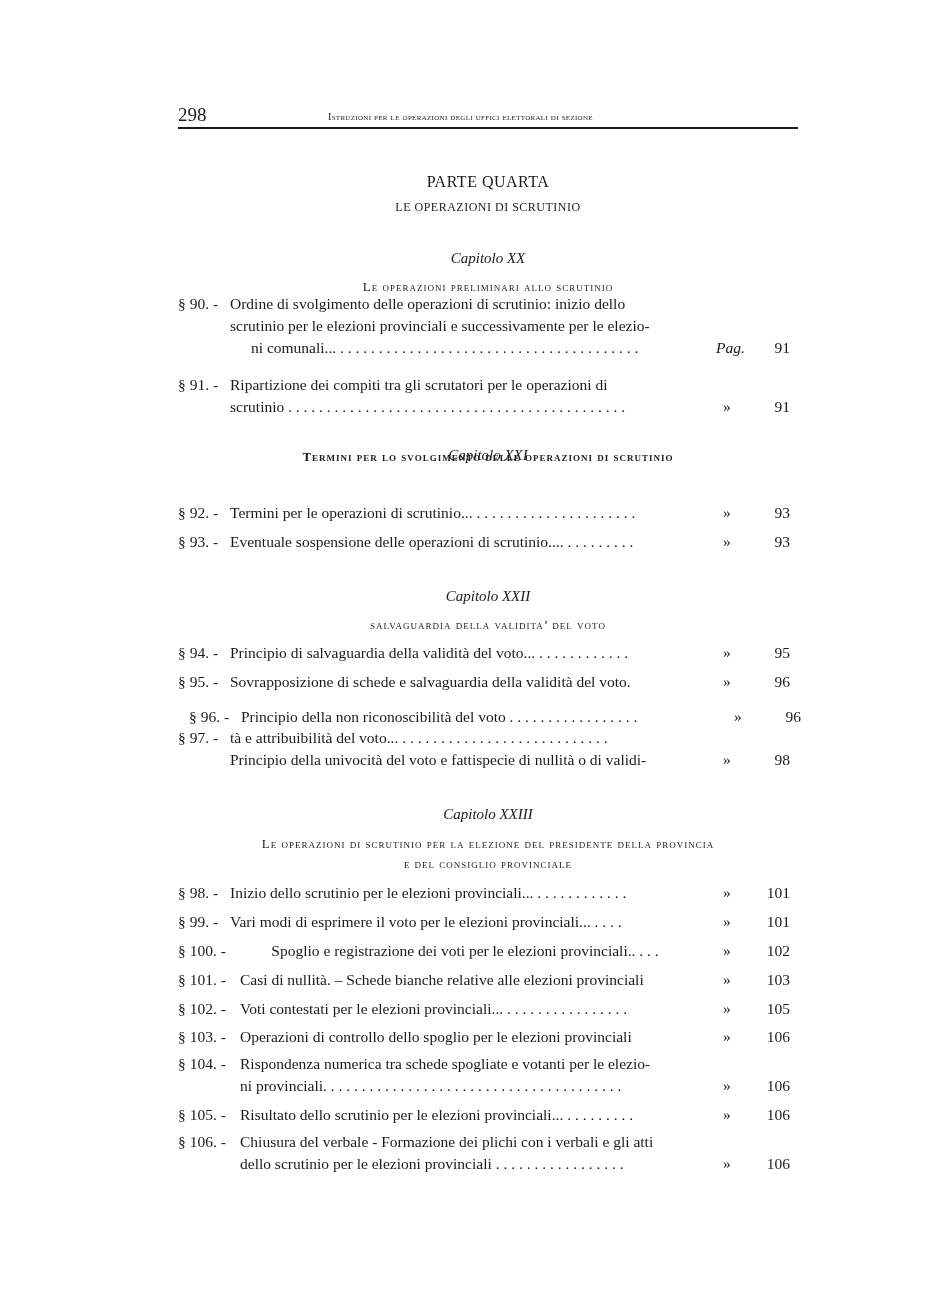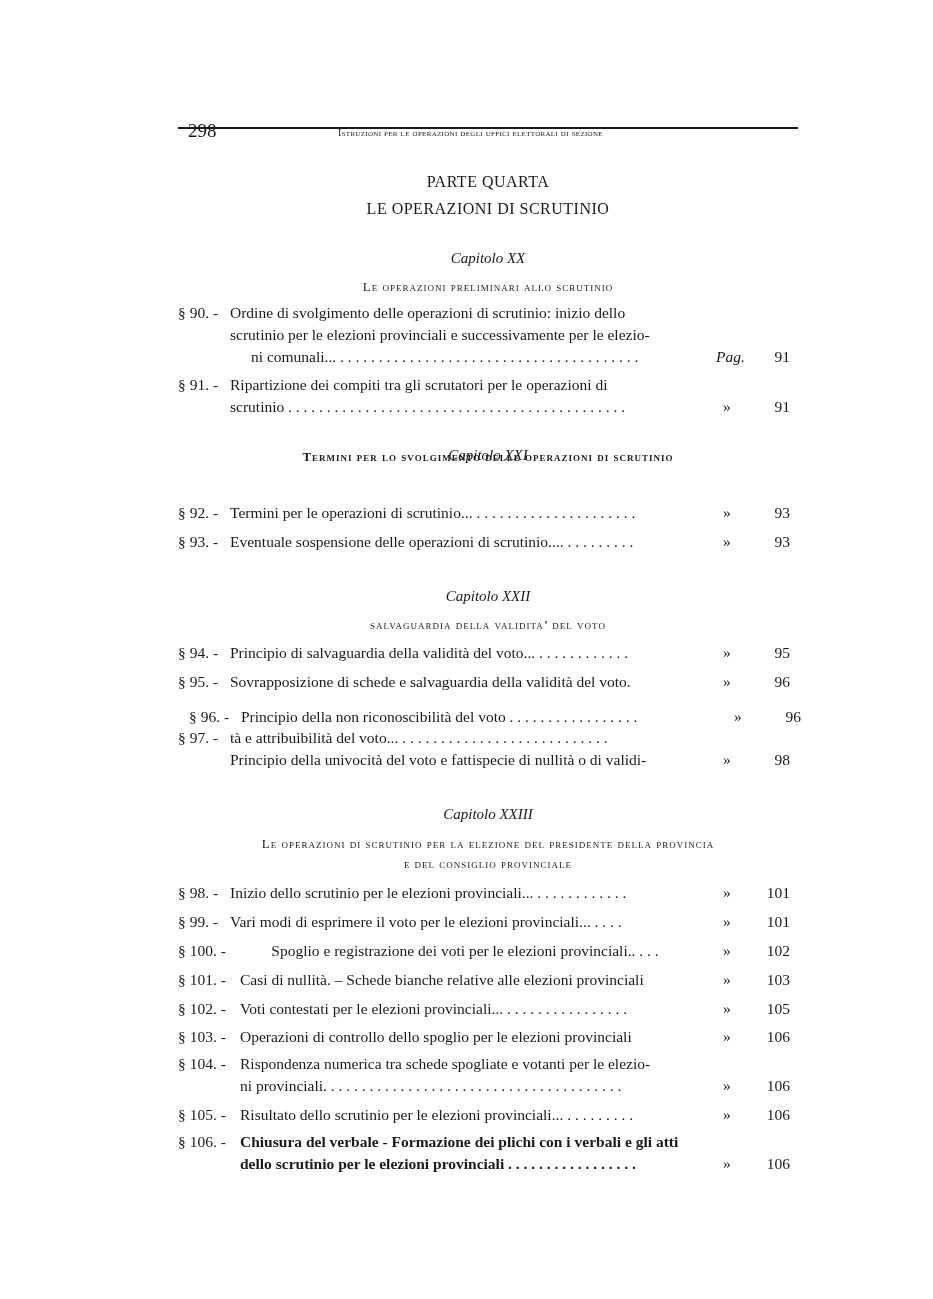--- a/index.html
+++ b/index.html
@@ -1,25 +1,25 @@
 <!DOCTYPE html>
 <html><head>
 <meta charset="utf-8">
 <style>
   html, body { margin:0; padding:0; background:#ffffff; }
   body { width:933px; height:1299px; position:relative; overflow:hidden;
          font-family:"Liberation Serif","DejaVu Serif",serif; color:#1a1a1a; }
   .page { position:absolute; left:178px; top:0; width:620px; }
-  .header { position:absolute; top:104px; left:10px; width:620px; height:24px;margin-top:16px; }
+  .header { position:absolute; top:104px; left:0; width:620px; height:24px; }
   .page-num { position:absolute; left:0; top:0; font-size:19px; }
   .running-title { position:absolute; left:150px; top:7px; font-size:10px; font-variant:small-caps; letter-spacing:0.3px; }
   .header-rule { position:absolute; top:127px; left:178px; width:620px; height:2px; background:#1a1a1a; }
   .center { position:absolute; left:0; width:620px; text-align:center; }
   .part { font-size:16px; letter-spacing:0.5px; }
-  .part-title { font-size:16px; letter-spacing:0.5px; }
+  .part-title { font-size:12px; letter-spacing:0.5px; }
   .chapter { font-size:15px; font-style:italic; }
   .chapter-title { font-size:13px; font-variant:small-caps; letter-spacing:1px; line-height:20px; }
   .entry { position:absolute; left:0; width:620px; font-size:15.5px; line-height:22px; }
   .entry .num { position:absolute; left:0; top:0; white-space:nowrap; }
   .entry .lead { position:absolute; right:0; bottom:0; width:110px; height:22px; }
   .entry .pag { position:absolute; left:35px; bottom:0; }
   .entry .pag.italic { font-style:italic; left:28px; }
   .entry .pg { position:absolute; right:8px; bottom:0; }
   .dots { letter-spacing:2px; }
 </style>
@@ -33,21 +33,21 @@
     <span class="page-num">298</span>
     <span class="running-title">Istruzioni per le operazioni degli uffici elettorali di sezione</span>
   </div>
 
   <div class="center part" style="top:173px;">PARTE QUARTA</div>
   <div class="center part-title" style="top:200px;">LE OPERAZIONI DI SCRUTINIO</div>
 
   <div class="center chapter" style="top:250px;">Capitolo XX</div>
   <div class="center chapter-title" style="top:277px;">Le operazioni preliminari allo scrutinio</div>
 
-  <div class="entry" style="top:302px;">
+  <div class="entry" style="top:293px;">
     <span class="num">§ 90. -</span>
     <div style="padding-left:52px;">
       <div>Ordine di svolgimento delle operazioni di scrutinio: inizio dello</div>
       <div>scrutinio per le elezioni provinciali e successivamente per le elezio-</div>
       <div class="dots" style="width:460px;overflow:hidden;white-space:nowrap;letter-spacing:0;margin-left:21px;">ni comunali... . . . . . . . . . . . . . . . . . . . . . . . . . . . . . . . . . . . . . . .</div>
     </div>
     <span class="lead">
         <span class="pag italic">Pag.</span>
         <span class="pg">91</span>
       </span>
@@ -202,21 +202,21 @@
     <span class="num">§ 105. -</span>
     <div style="padding-left:62px;width:450px;overflow:hidden;white-space:nowrap;">Risultato dello scrutinio per le elezioni provinciali... . . . . . . . . .</div>
     <span class="lead">
         <span class="pag">»</span>
         <span class="pg">106</span>
       </span>
   </div>
 
   <div class="entry" style="top:1131px;">
     <span class="num">§ 106. -</span>
-    <div style="padding-left:62px;font-weight:bold;">
+    <div style="padding-left:62px;">
       <div style="white-space:nowrap;">Chiusura del verbale - Formazione dei plichi con i verbali e gli atti</div>
       <div style="width:450px;overflow:hidden;white-space:nowrap;">dello scrutinio per le elezioni provinciali . . . . . . . . . . . . . . . . .</div>
     </div>
     <span class="lead">
         <span class="pag">»</span>
         <span class="pg">106</span>
       </span>
   </div>
 </div>
 

